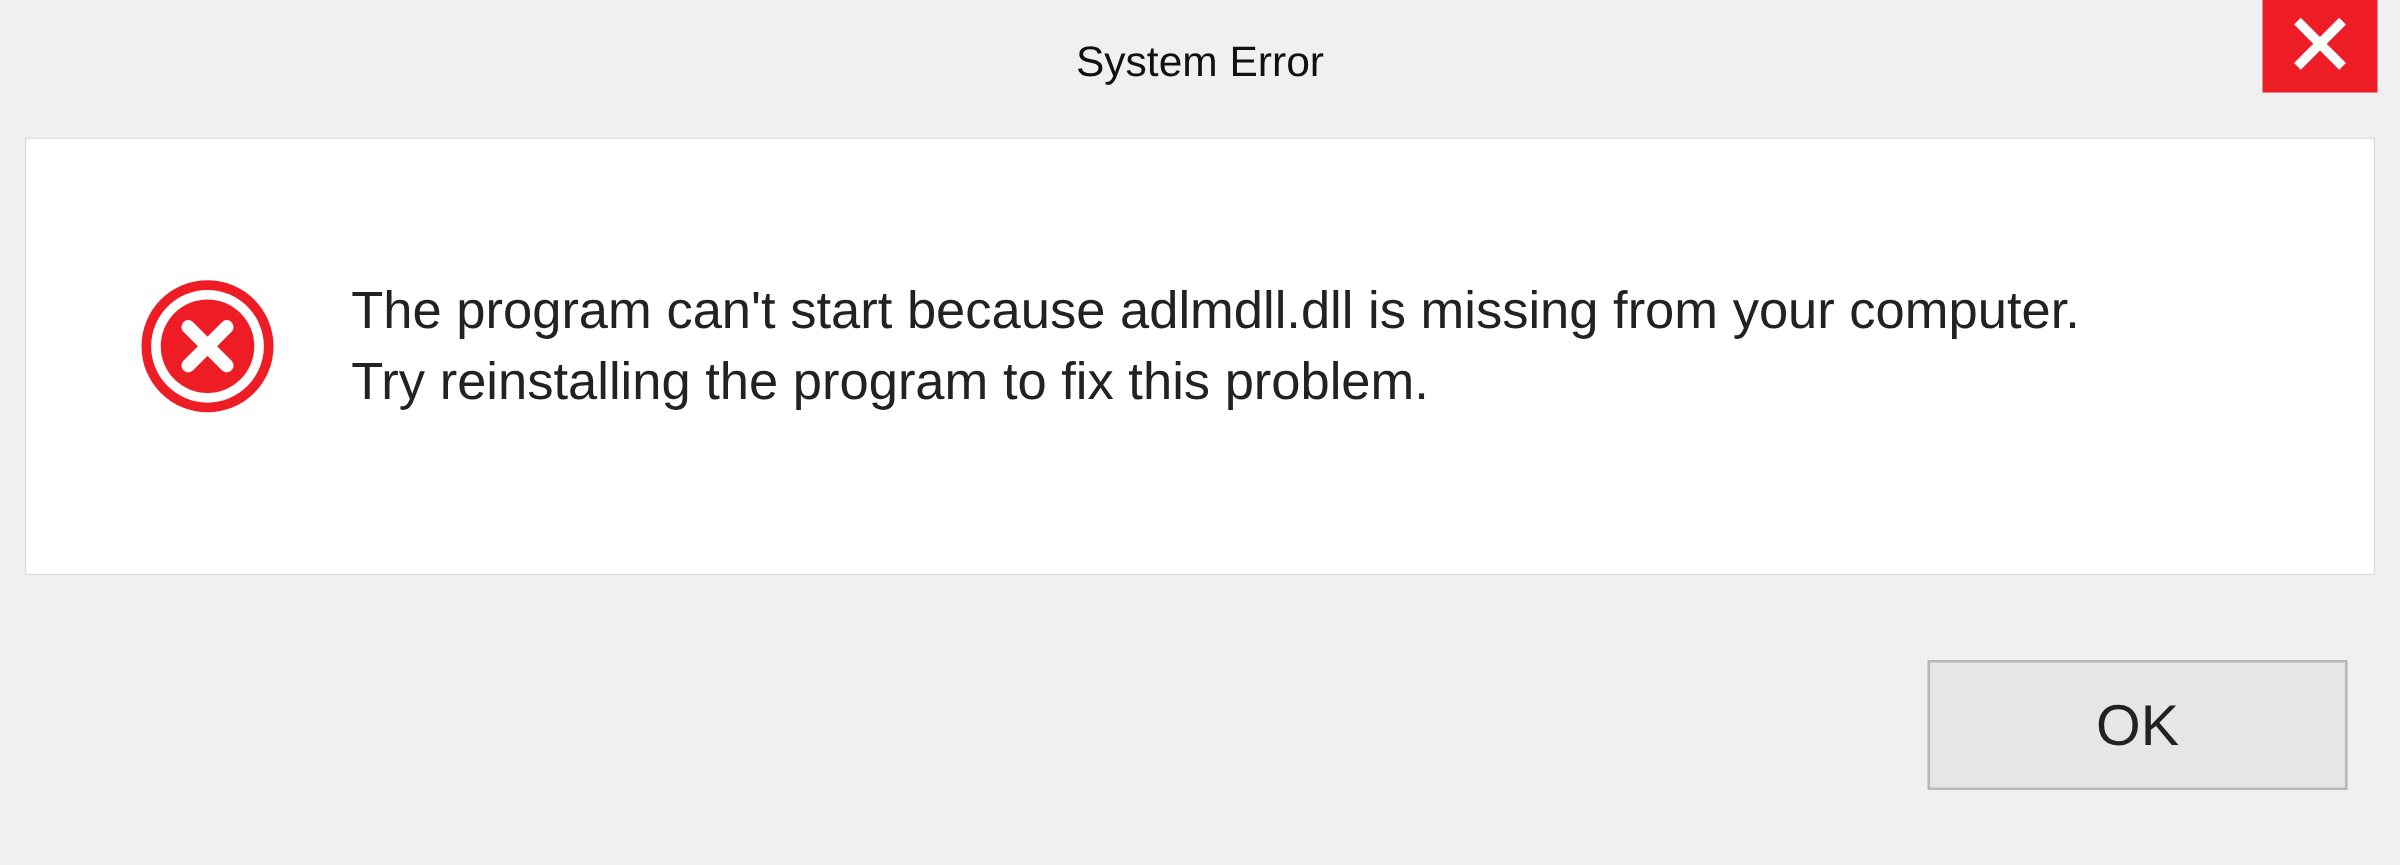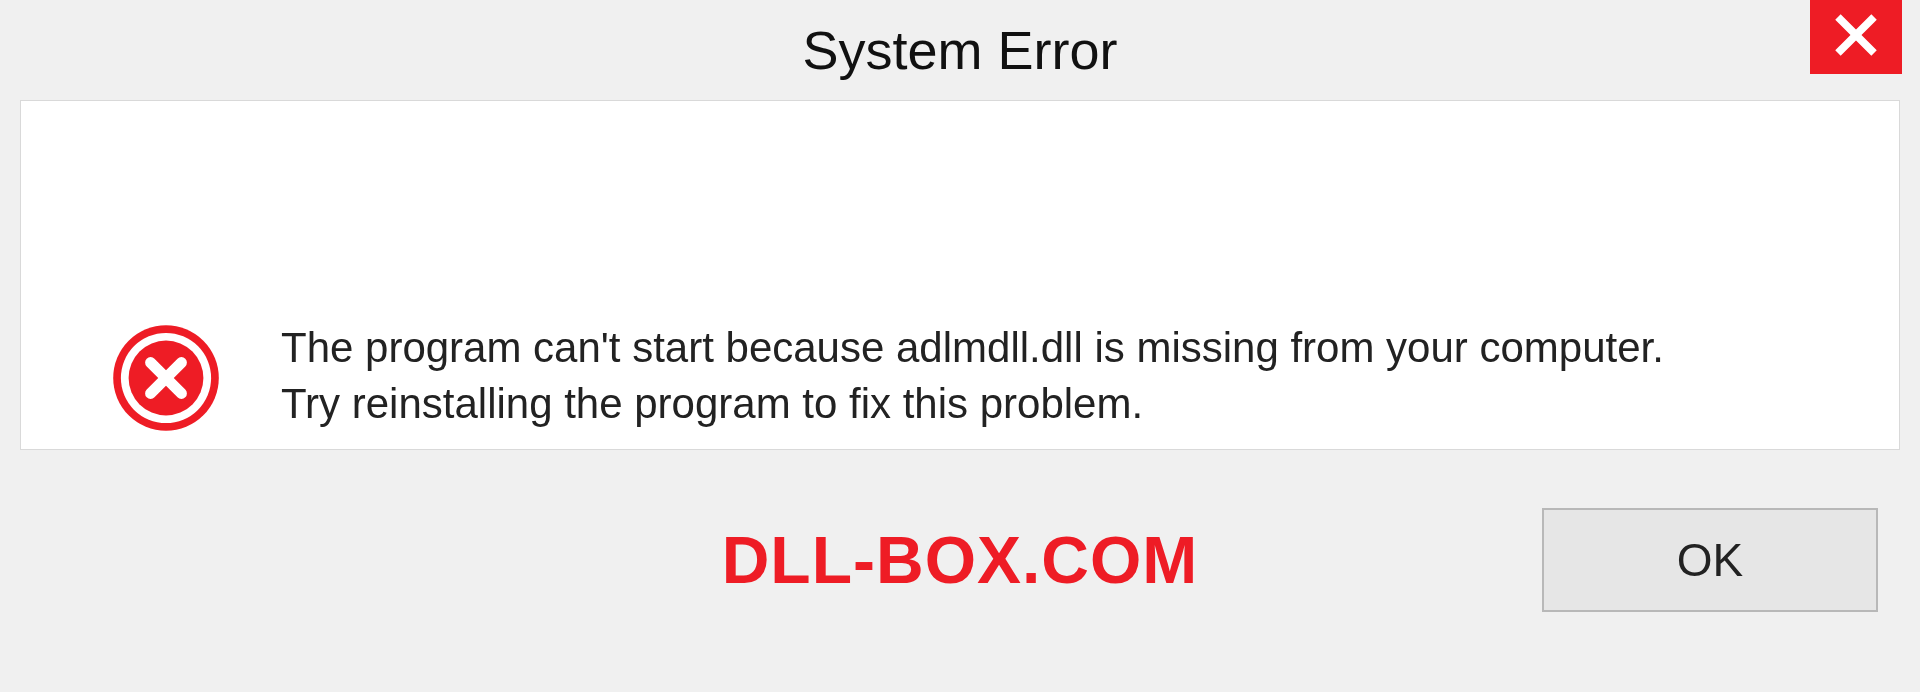--- a/index.html
+++ b/index.html
@@ -18,47 +18,47 @@
     .titlebar {
       width: 100%;
       height: 100px;
       background: #f0f0f0;
       position: relative;
       display: flex;
       align-items: center;
       justify-content: center;
     }
     .title {
-      font-size: 54px;
+      font-size: 34px;
       font-weight: 400;
       color: #111;
     }
     .close-btn {
       position: absolute;
       top: 0;
       right: 18px;
       width: 92px;
       height: 74px;
       background: #ee1c25;
       display: flex;
       align-items: center;
       justify-content: center;
       cursor: pointer;
     }
     .close-btn svg {
       width: 46px;
       height: 46px;
     }
     .content-box {
-      margin: 0 20px;
+      margin: 10px 20px;
       background: #fff;
       border: 1px solid #d9d9d9;
       height: 350px;
       display: flex;
-      align-items: flex-end;
+      align-items: center;
       padding: 0 90px 16px 90px;
     }
     .error-icon {
       width: 110px;
       height: 110px;
       flex-shrink: 0;
       margin-right: 60px;
     }
     .message {
       font-size: 42px;
@@ -127,15 +127,14 @@
       <line x1="64" y1="36" x2="36" y2="64" stroke="#fff" stroke-width="10" stroke-linecap="round"></line>
     </svg>
   </div>
   <div class="message">
     <span class="message-line">The program can't start because adlmdll.dll is missing from your computer.</span>
     <span class="message-line">Try reinstalling the program to fix this problem.</span>
   </div>
 </div>
 
 <div class="footer">
-  <div class="watermark">DLL-BOX.COM</div>
   <button class="ok-btn">OK</button>
 </div>
 
 </body></html>

